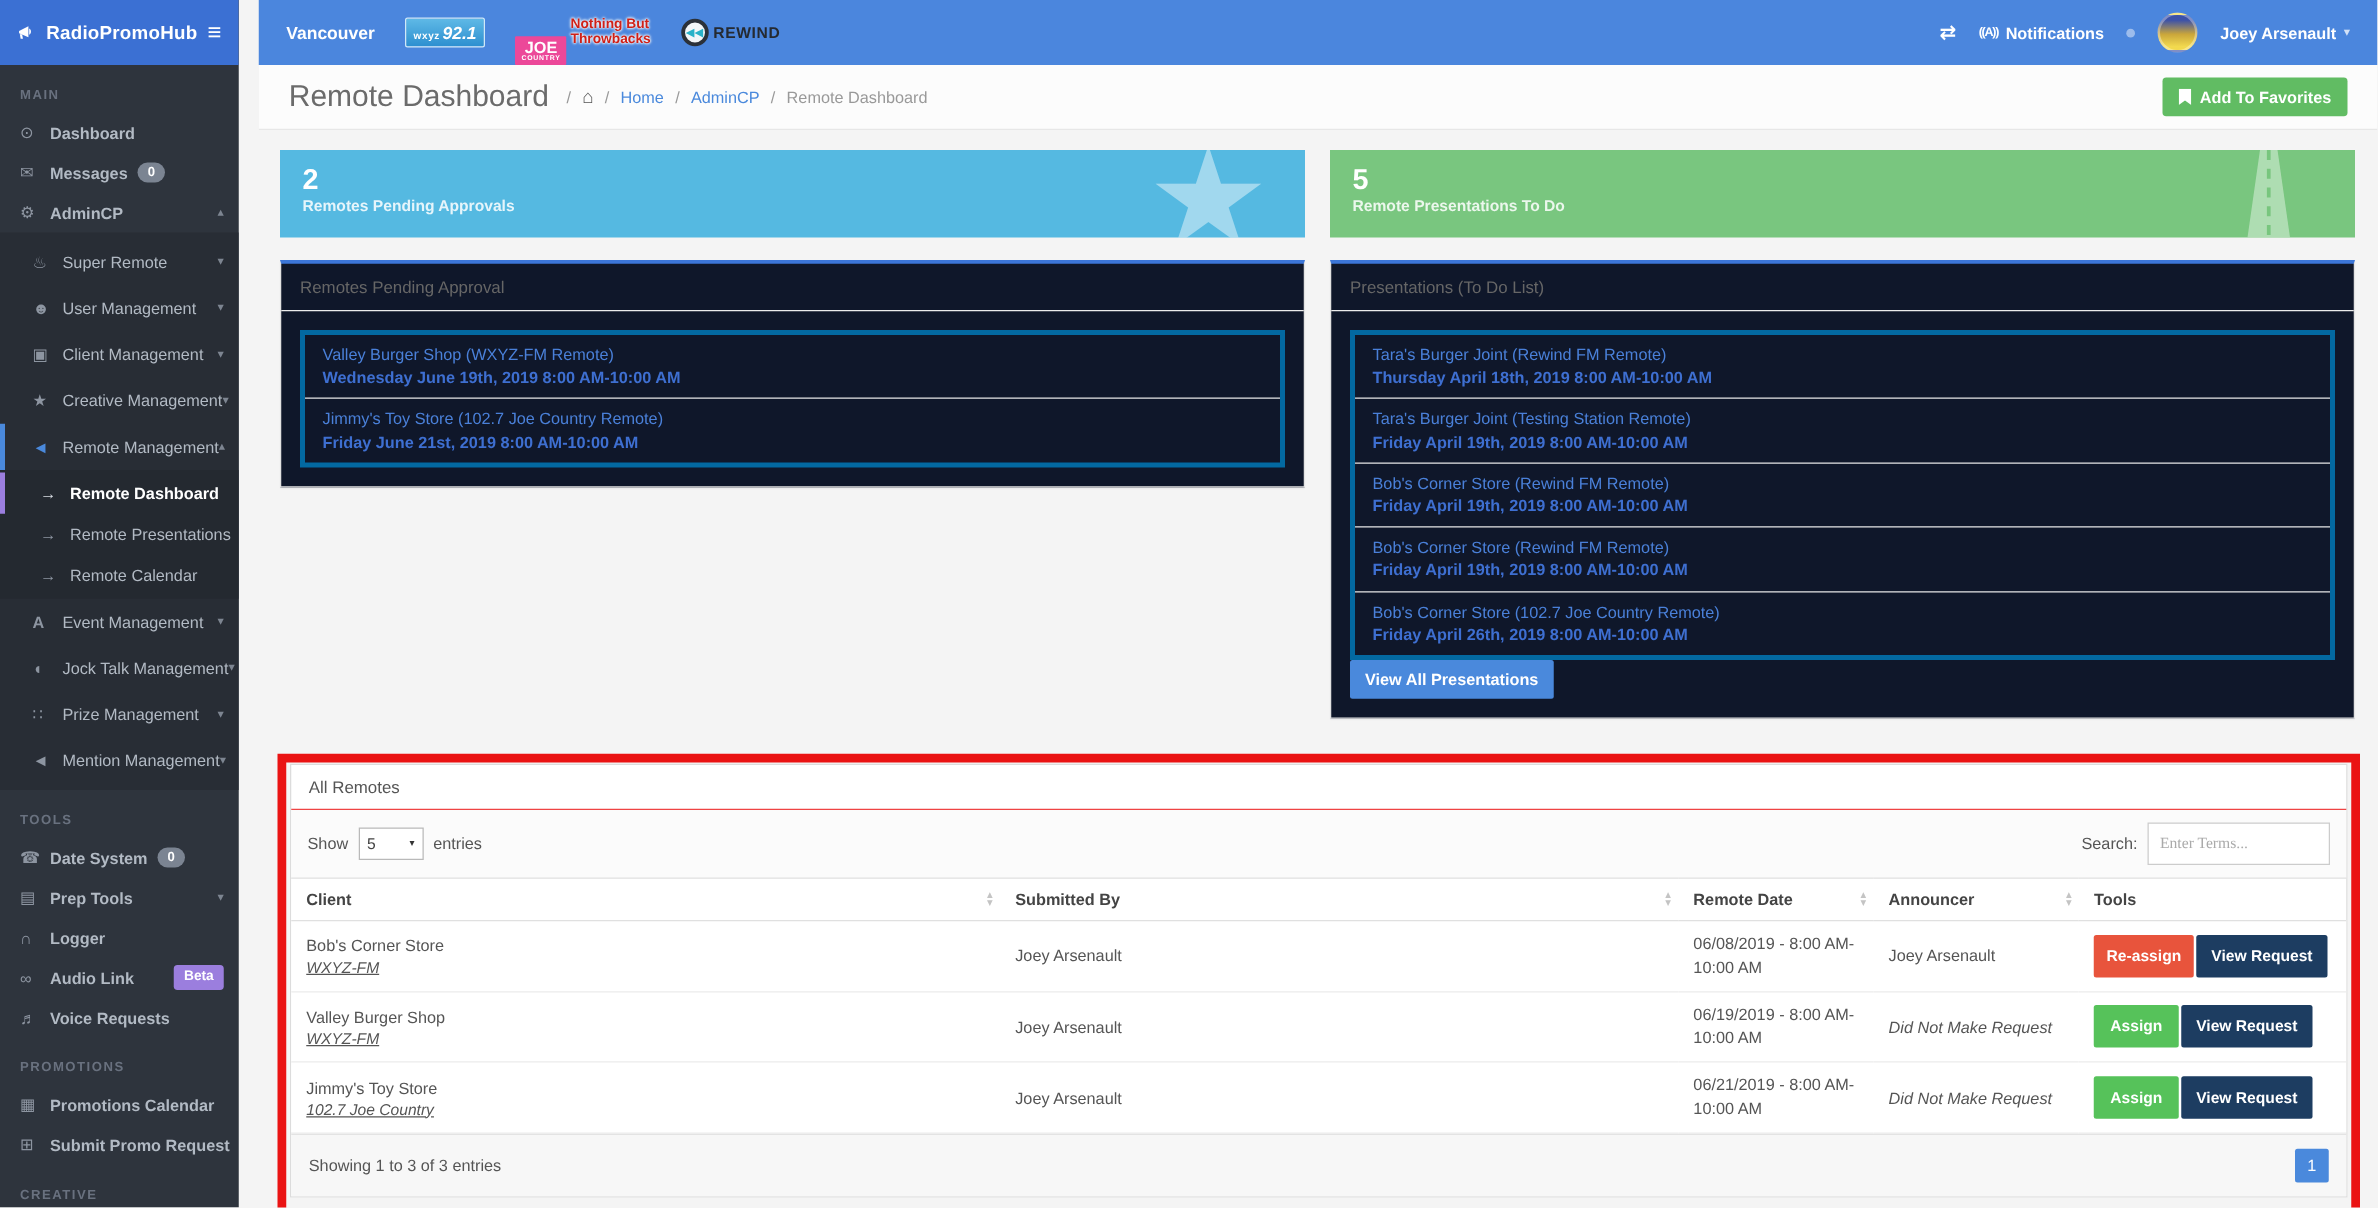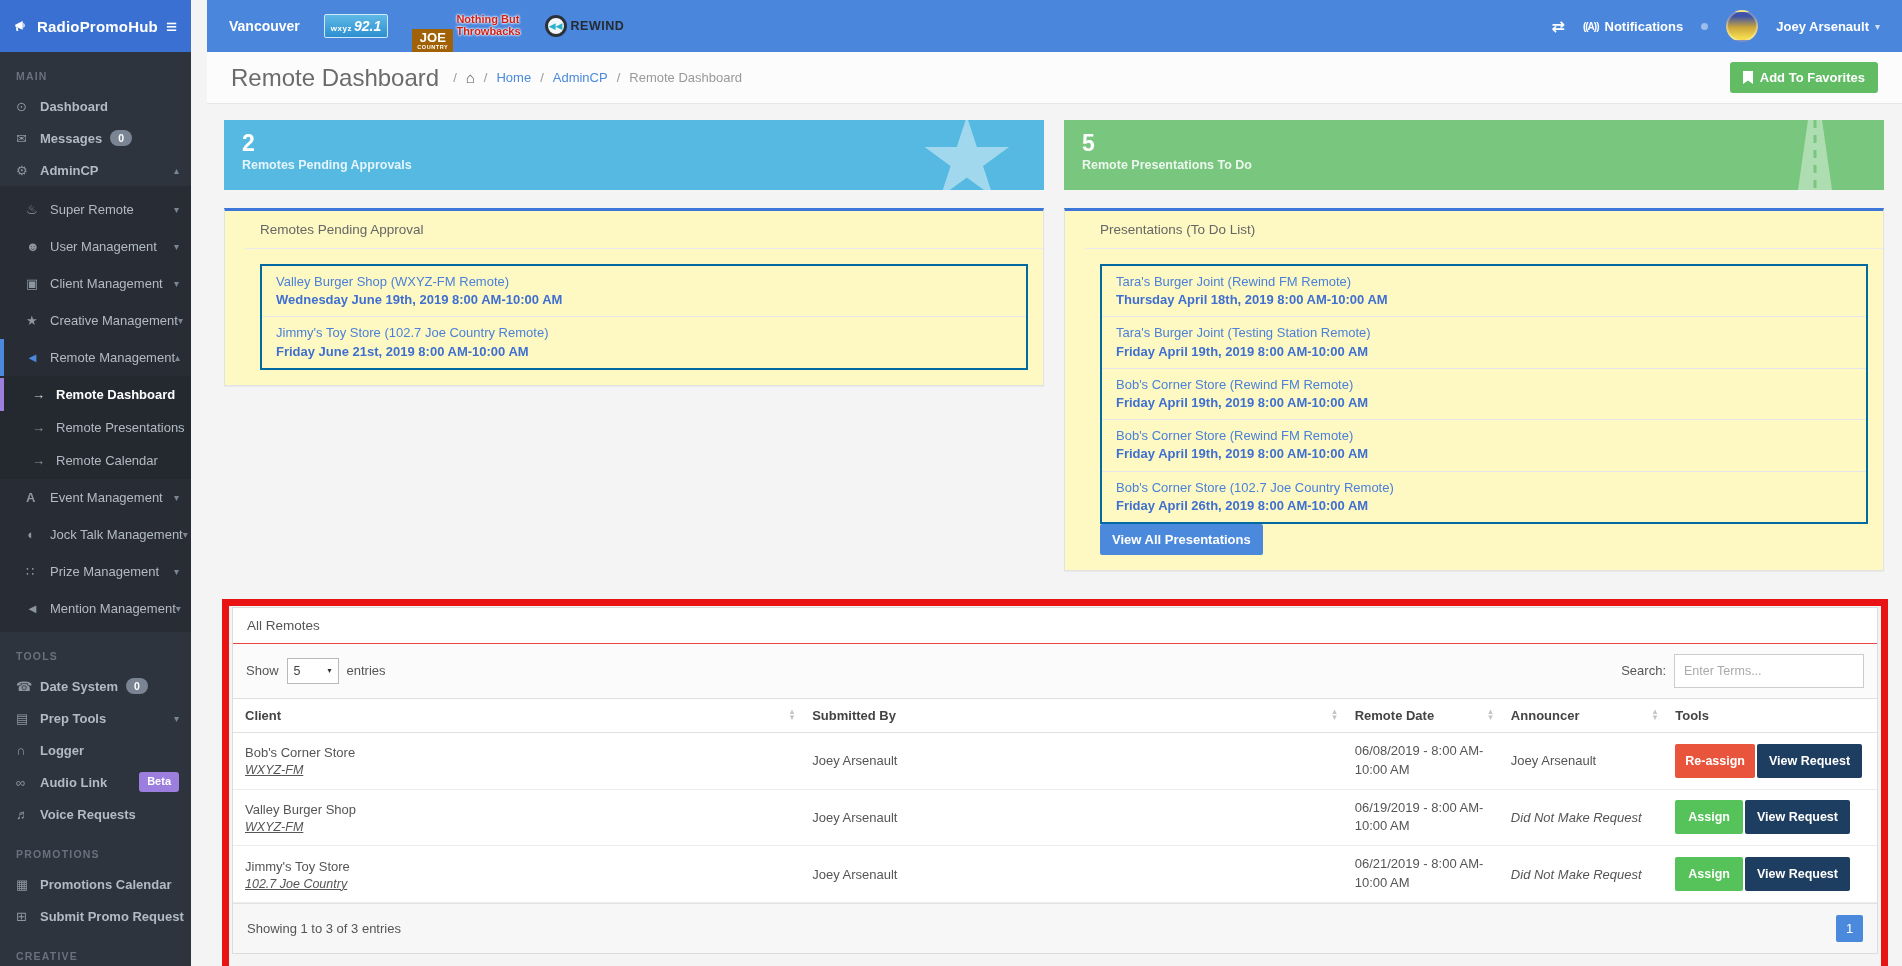--- a/index.html
+++ b/index.html
@@ -30,21 +30,21 @@
   .s-item.child-active .s-icon { color:#d7dbe2; }
   .brand-logo { width:22px; height:18px; }
 
   
   .navbar { position:absolute; left:207px; right:0; top:0; height:52px; background:#4b86dd; display:flex; align-items:center; padding:0 22px; gap:24px; z-index:15; }
   .market { color:#fff; font-size:14px; font-weight:700; }
   .logo-wxyz { background:linear-gradient(180deg,#5fb9e6,#2d8fd0); border:1px solid #cfe9f7; border-radius:2px; color:#fff; padding:3px 6px; display:flex; align-items:baseline; gap:2px; }
   .logo-wxyz .sm { font-size:8px; font-weight:700; letter-spacing:.5px; }
   .logo-wxyz .lg { font-size:14px; font-weight:800; font-style:italic; }
   .logo-joe { display:flex; align-items:center; gap:3px; }
-  .joe-box { background:#a16207; color:#fff; padding:2px 5px; text-align:center; border-radius:1px;margin-top:28px; }
+  .joe-box { background:#ec4899; color:#fff; padding:2px 5px; text-align:center; border-radius:1px;margin-top:28px; }
   .joe-box .b1 { font-size:13px; font-weight:800; line-height:1; display:block; }
   .joe-box .b2 { font-size:5.5px; font-weight:700; letter-spacing:.6px; display:block; }
   .joe-txt span { display:block; color:#cf2018; font-size:11px; font-weight:800; line-height:1.05; text-shadow:0 0 2px #fff,0 0 2px #fff,0 0 3px #fff; }
   .logo-rewind { display:flex; align-items:center; gap:4px; }
   .rewind-circle { width:22px; height:22px; border-radius:50%; background:#f3f6f8; border:3px solid #2b3139; display:flex; align-items:center; justify-content:center; color:#29b2c8; font-size:9px; font-weight:700; }
   .rewind-name { color:#252a31; font-size:12.5px; font-weight:800; letter-spacing:.5px; }
   .nav-right { margin-left:auto; display:flex; align-items:center; gap:18px; color:#fff; }
   .shuffle { font-size:16px; font-weight:700; cursor:pointer; }
   .notif { display:flex; align-items:center; gap:6px; font-size:13px; font-weight:700; cursor:pointer; }
   .notif-icon { font-size:10px; font-weight:800; letter-spacing:-1px; }
@@ -68,40 +68,40 @@
   .col { flex:1; min-width:0; }
 
   .stat-card { height:70px; position:relative; overflow:hidden; color:#fff; padding:11px 18px; }
   .stat-card.blue { background:#55b9e1; }
   .stat-card.green { background:#79c67f; }
   .stat-value { font-size:23px; font-weight:800; line-height:1.05; }
   .stat-label { font-size:12.5px; color:rgba(255,255,255,.85); font-weight:600; margin-top:3px; }
   .star-mark { position:absolute; right:28px; top:-26px; font-size:110px; color:rgba(255,255,255,.45); pointer-events:none; }
   .road-mark { position:absolute; right:14px; top:0; height:70px; pointer-events:none; opacity:.5; }
 
-  .panel { background:#fef9c3; border:1px solid #e2e2e2; border-top:3px solid #3c76d8; box-shadow:0 1px 1px rgba(0,0,0,.04);padding-left:20px; }
+  .panel { background:#0f172a; border:1px solid #e2e2e2; border-top:3px solid #3c76d8; box-shadow:0 1px 1px rgba(0,0,0,.04); }
   .panel-header { padding:11px 15px; font-size:13.5px; color:#666; border-bottom:1px solid #ececec; }
   .panel-body { padding:15px; }
-  .remote-list { border:2px solid #0369a1; }
+  .remote-list { border:4px solid #0369a1; }
   .remote-item { padding:7px 14px; border-bottom:1px solid #e7e7e7; }
   .remote-item:last-child { border-bottom:none; }
   .remote-item a { display:block; color:#4a80d9; font-size:13px; line-height:1.4; text-decoration:none; cursor:pointer; }
   .remote-item .r-date { color:#3e6fd1; font-size:13px; font-weight:700; line-height:1.4; }
   .btn-primary { background:#4a89dc; color:#fff; border:none; font-size:13px; font-weight:700; padding:8px 12px; border-radius:2px; cursor:pointer; font-family:inherit; }
 
   
   .red-box { margin:28px -4px 0 -2px; border:7px solid #ea1313; background:#f4f4f4; padding:1px 3px 14px 3px; }
   .ar-card { background:#fff; border:1px solid #dcdcdc; }
   .ar-header { padding:10px 14px; font-size:13.5px; color:#555; border-bottom:1px solid #ef4444; }
   .ar-toolbar { display:flex; align-items:center; padding:10px 13px; background:#fbfbfb; font-size:13px; color:#555; }
   .select-box { border:1px solid #b9b9b9; background:#fff; width:52px; height:26px; display:inline-flex; align-items:center; justify-content:space-between; padding:0 6px; margin:0 8px; cursor:pointer; }
   .select-box .val { font-size:12.5px; color:#444; }
   .select-box .sc { font-size:8px; color:#333; }
   .search-wrap { margin-left:auto; display:flex; align-items:center; gap:8px; }
-  .search-input { width:190px; height:29px; border:1px solid #ccc; padding:16px 9px; font-size:12.5px; color:#555; font-family:Liberation Sans, sans-serif; background:#fff; }
+  .search-input { width:146px; height:29px; border:1px solid #ccc; padding:16px 9px; font-size:12.5px; color:#555; font-family:Liberation Serif, serif; background:#fff; }
   .search-input::placeholder { color:#aaa; }
 
   table.ar-table { width:100%; border-collapse:collapse; table-layout:fixed; }
   .ar-table thead th { text-align:left; font-size:13px; color:#444; font-weight:700; padding:9px 12px; border-top:1px solid #e0e0e0; border-bottom:1px solid #e0e0e0; position:relative; cursor:pointer; background:#fff; }
   .sort { position:absolute; right:6px; top:50%; transform:translateY(-50%); display:flex; flex-direction:column; line-height:.62; color:#c4c4c4; font-size:9px; }
   .ar-table tbody td { font-size:13px; color:#555; padding:9px 12px; border-bottom:1px solid #ececec; background:#fff; vertical-align:middle; }
   .client-name { line-height:1.4; }
   .station-link { font-style:italic; text-decoration:underline; color:#555; font-size:12.5px; cursor:pointer; }
   .muted-italic { font-style:italic; }
   .date-cell { line-height:1.45; }

